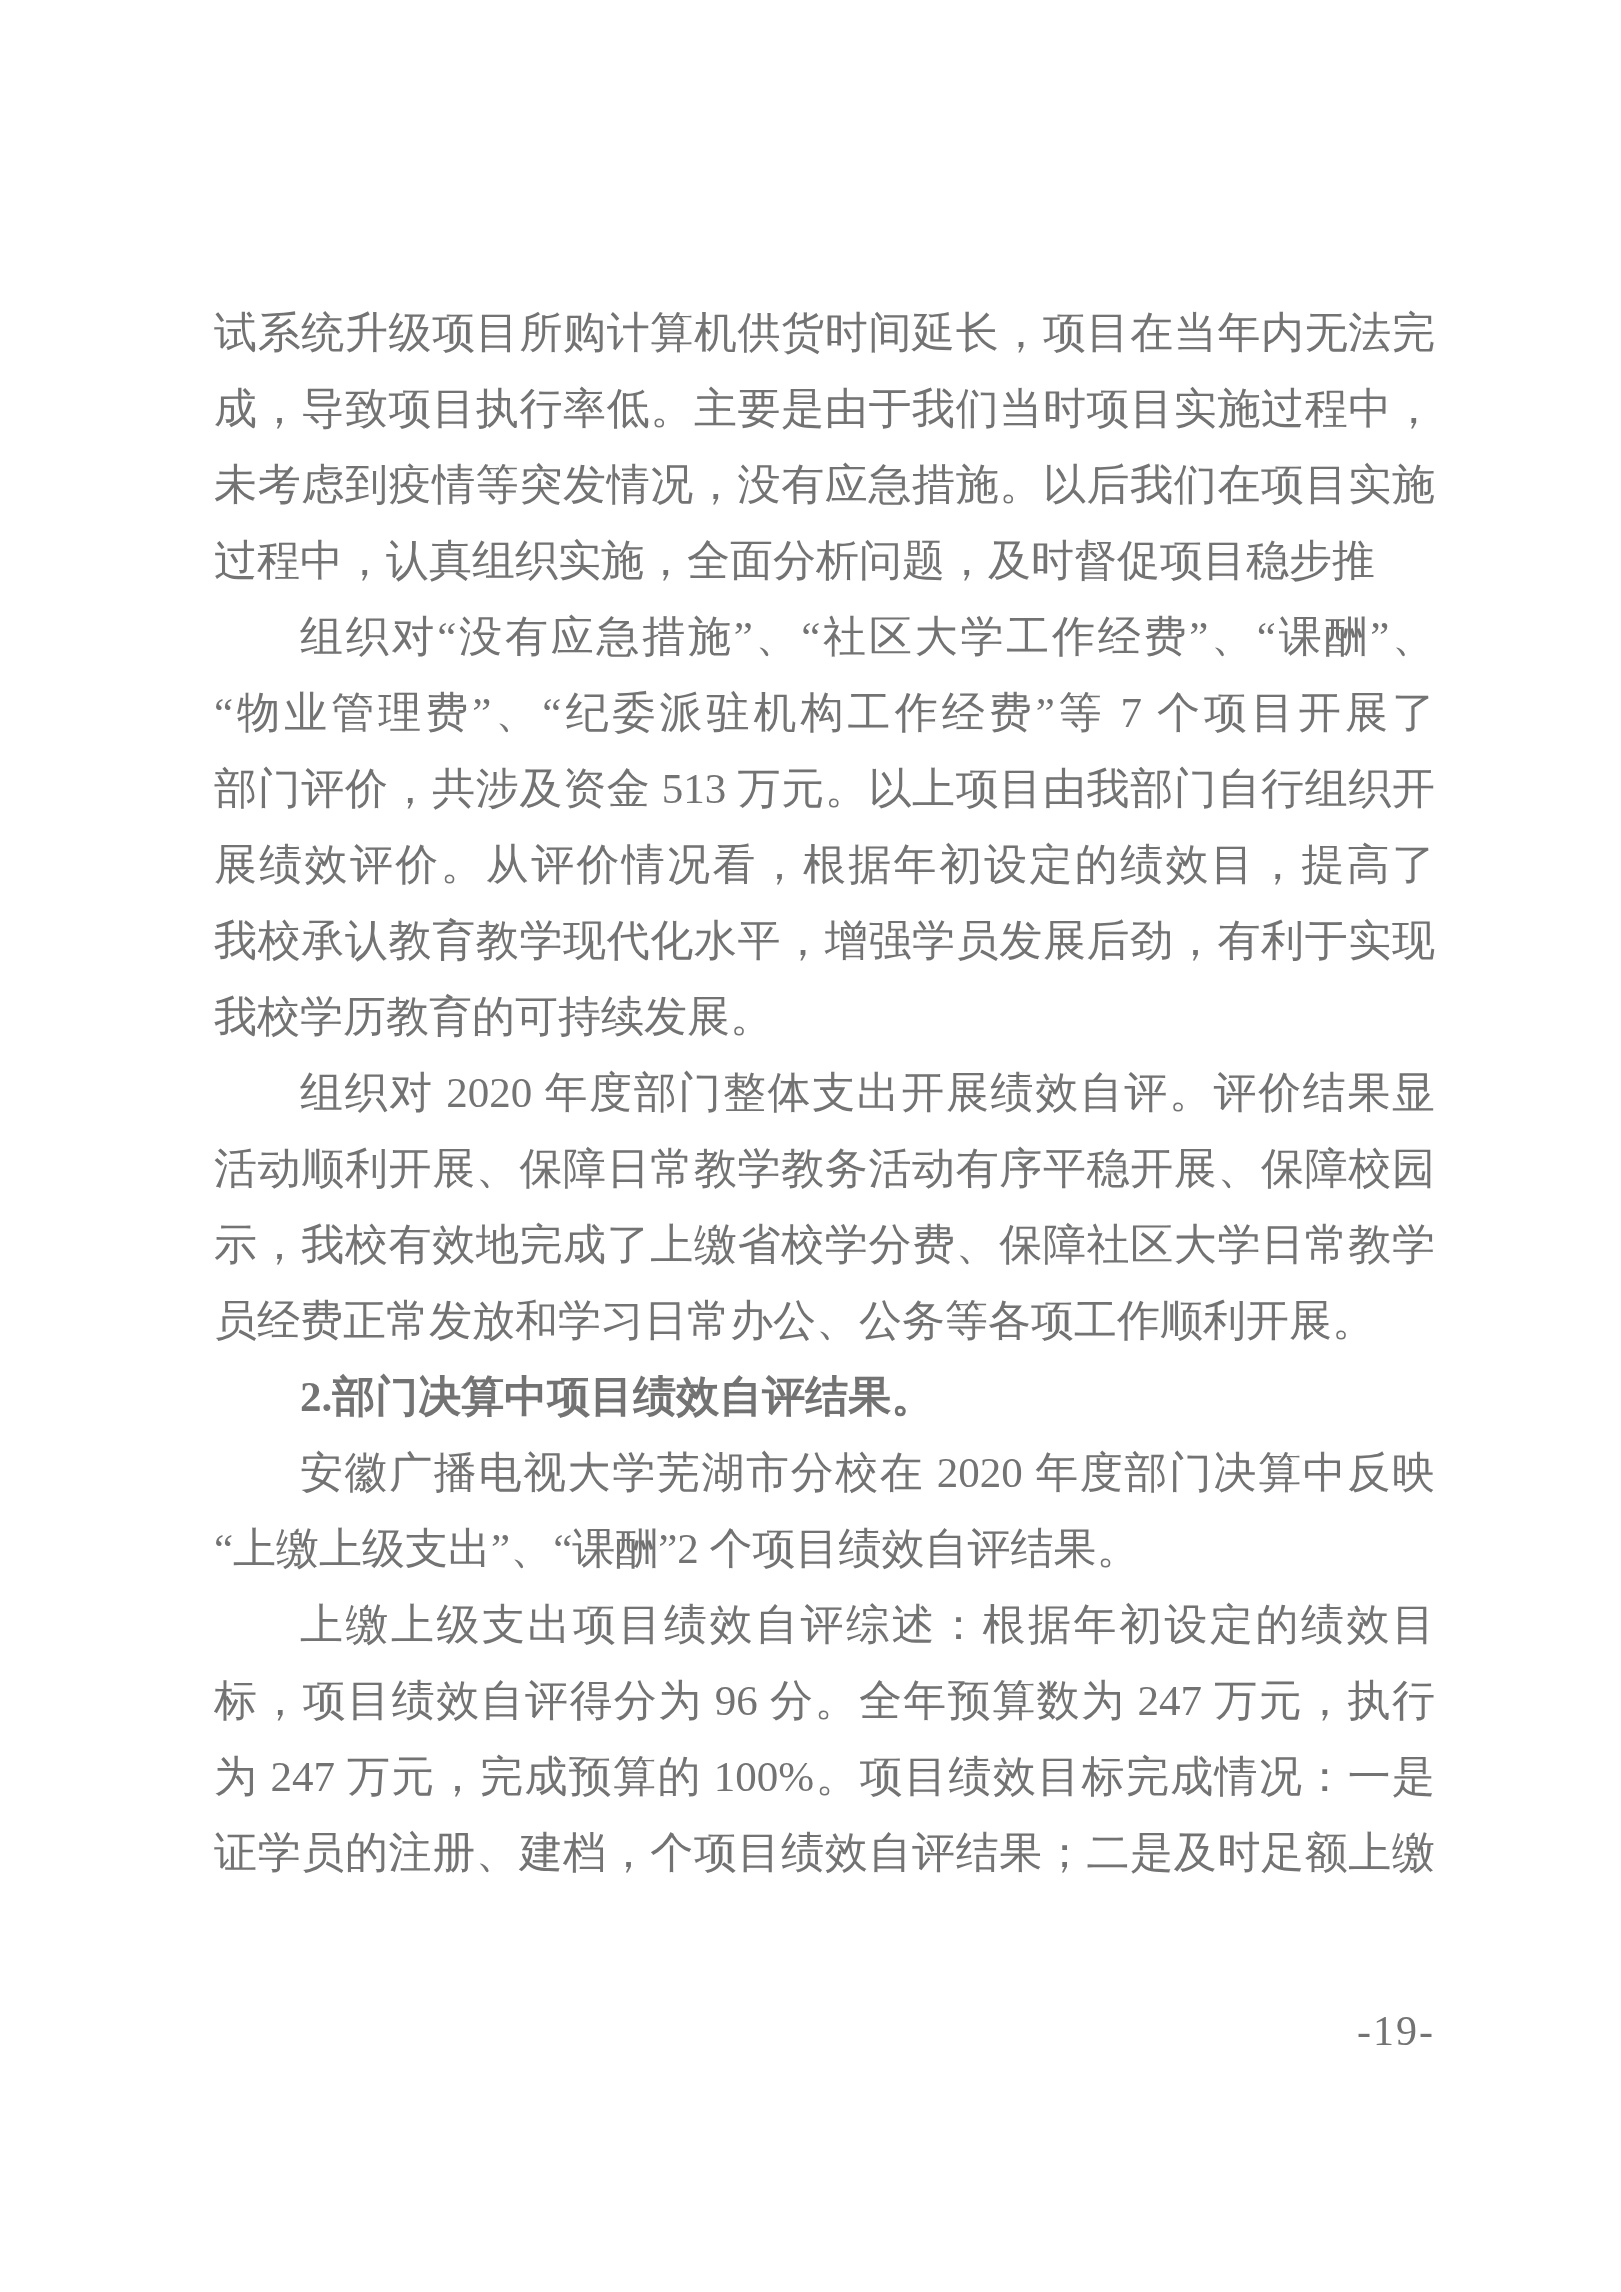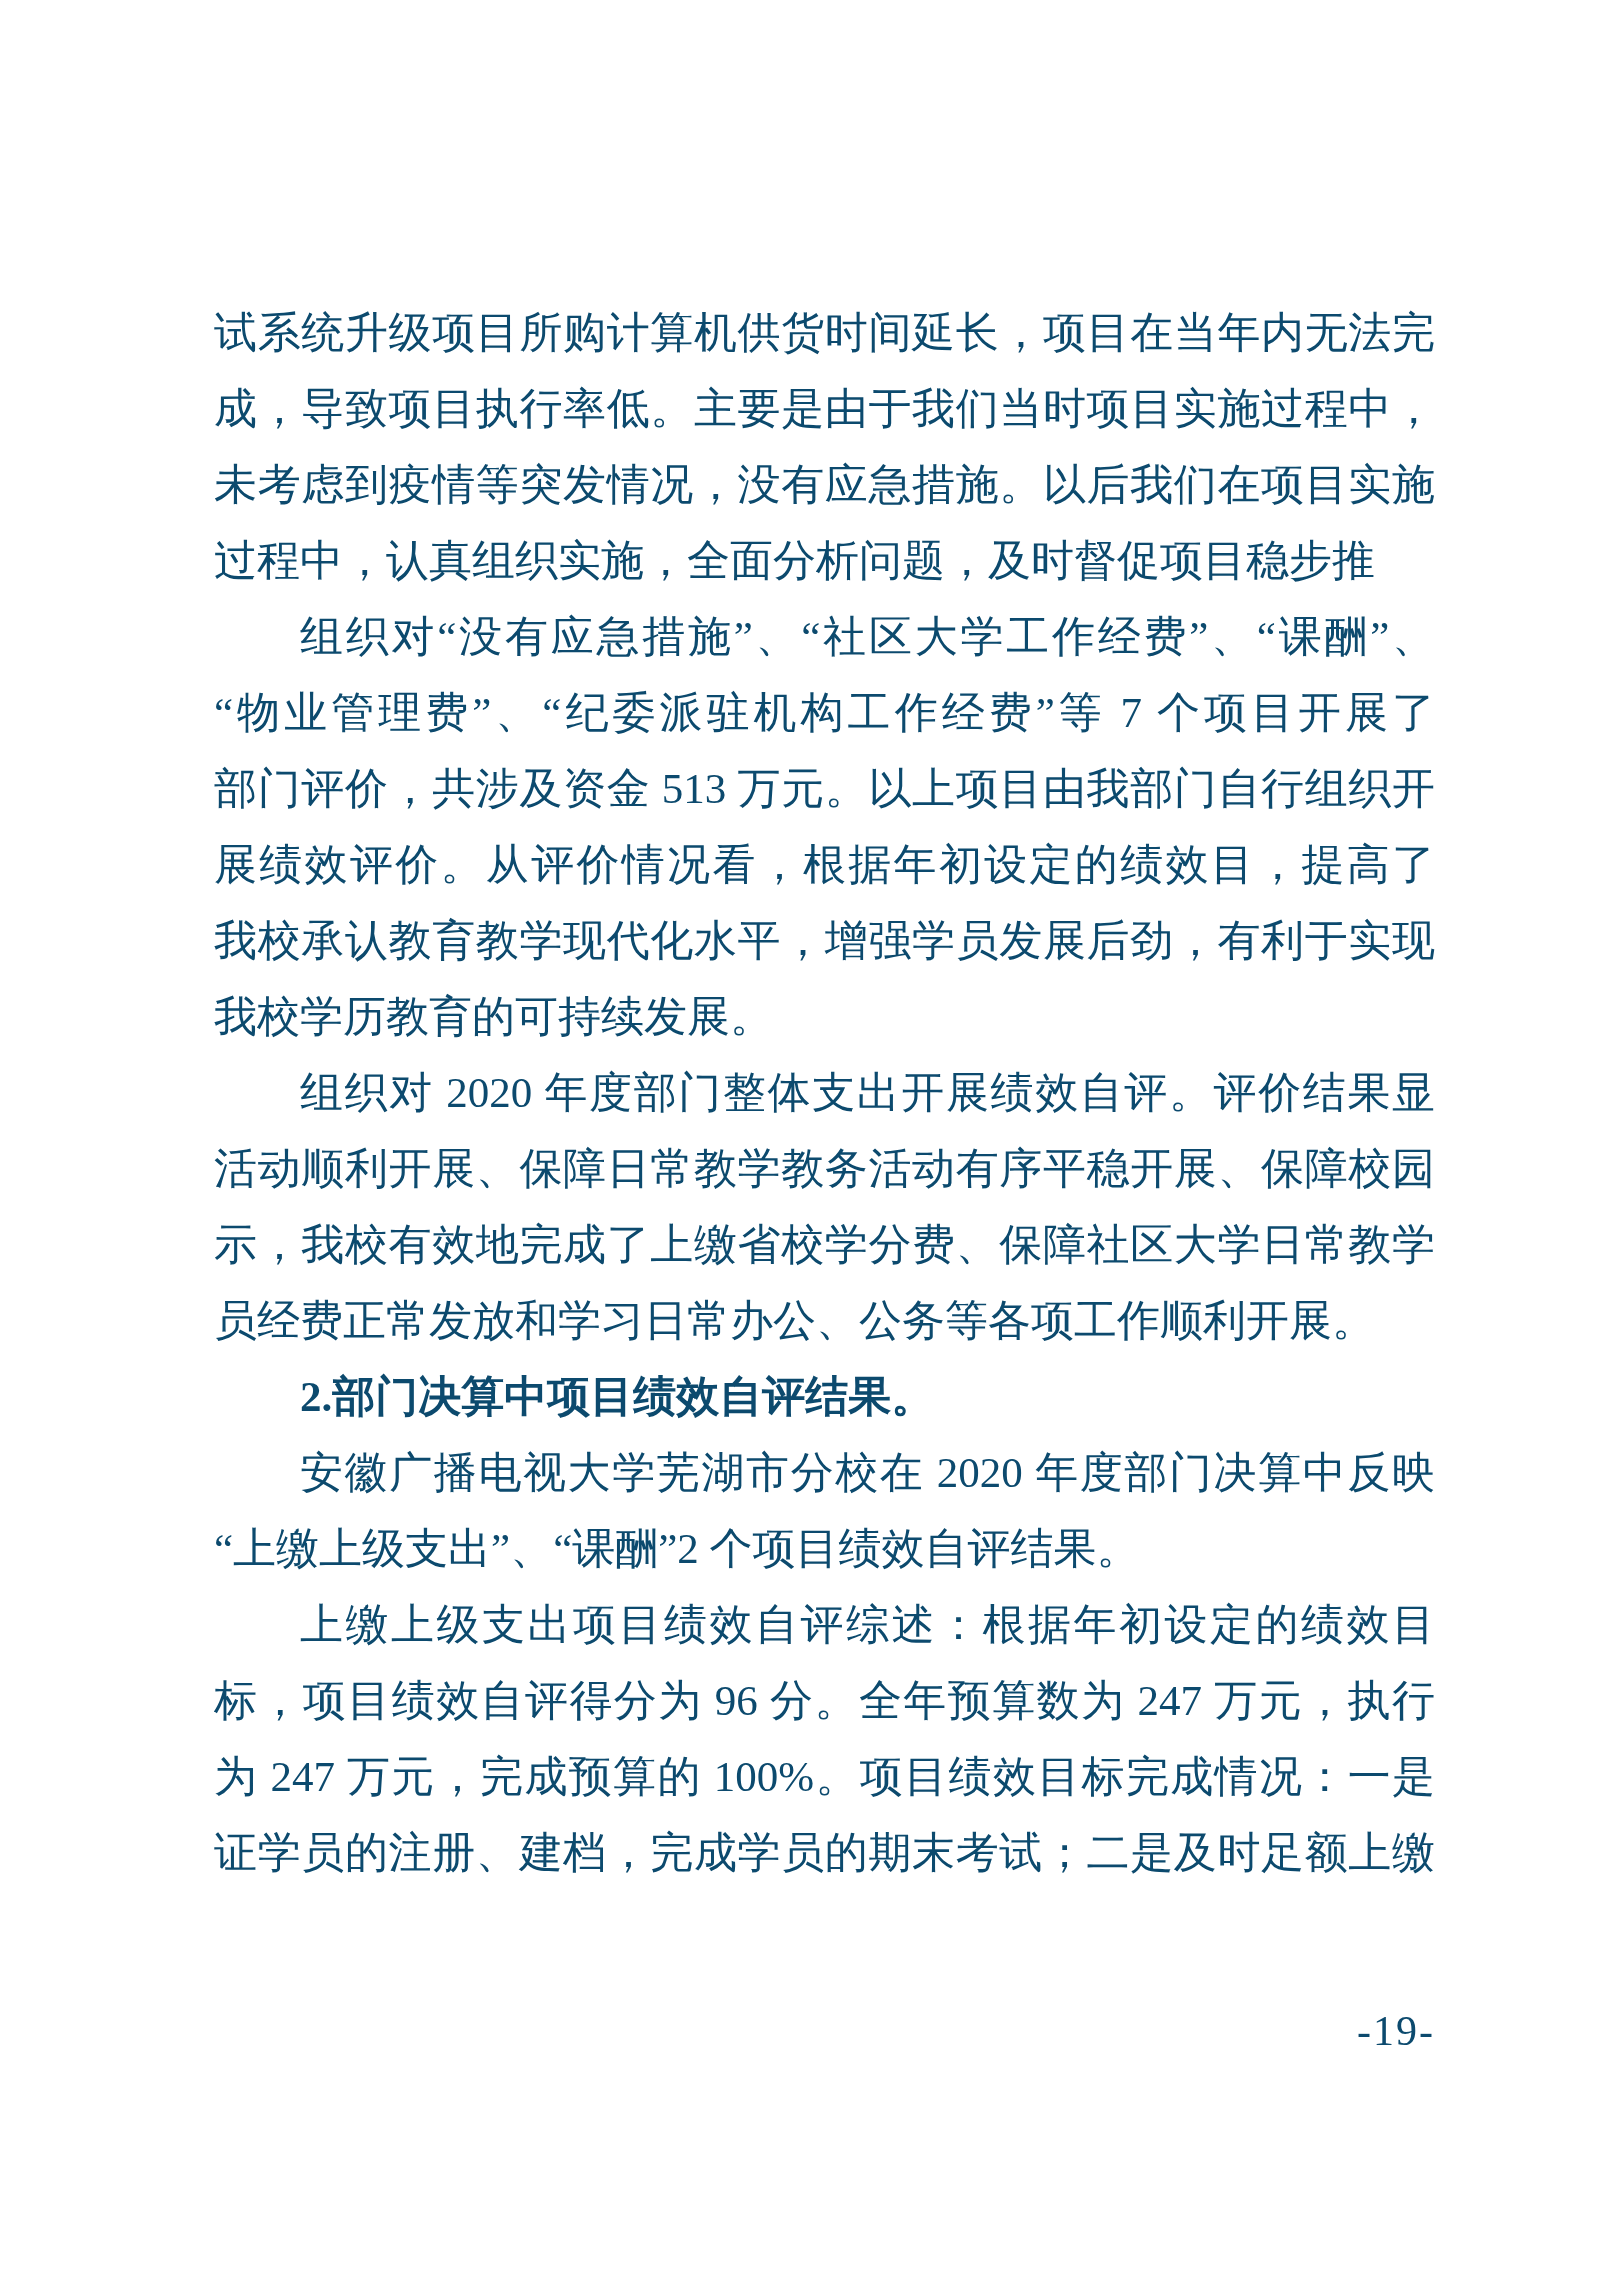--- a/index.html
+++ b/index.html
@@ -5,21 +5,21 @@
   html, body {
     margin: 0;
     padding: 0;
     background: #ffffff;
   }
   .page {
     position: relative;
     width: 1621px;
     height: 2293px;
     background: #ffffff;
-    color: #0c4a6e;
+    color: #737373;
     font-family: "Liberation Serif", serif;
     overflow: hidden;
   }
   .text-block {
     position: absolute;
     left: 214px;
     top: 295px;
     width: 1221px;
     font-size: 43px;
     line-height: 76px;
@@ -65,17 +65,17 @@
       <div class="line indent justify">组织对 2020 年度部门整体支出开展绩效自评。评价结果显</div>
       <div class="line justify">活动顺利开展、保障日常教学教务活动有序平稳开展、保障校园</div>
       <div class="line justify">示，我校有效地完成了上缴省校学分费、保障社区大学日常教学</div>
       <div class="line">员经费正常发放和学习日常办公、公务等各项工作顺利开展。</div>
       <div class="line indent bold">2.部门决算中项目绩效自评结果。</div>
       <div class="line indent justify">安徽广播电视大学芜湖市分校在 2020 年度部门决算中反映</div>
       <div class="line">“上缴上级支出”、“课酬”2 个项目绩效自评结果。</div>
       <div class="line indent justify">上缴上级支出项目绩效自评综述：根据年初设定的绩效目</div>
       <div class="line justify">标，项目绩效自评得分为 96 分。全年预算数为 247 万元，执行数</div>
       <div class="line justify">为 247 万元，完成预算的 100%。项目绩效目标完成情况：一是保</div>
-      <div class="line justify">证学员的注册、建档，完成学员的期末考试；二是及时足额上缴</div>
+      <div class="line justify">证学员的注册、建档，个项目绩效自评结果；二是及时足额上缴</div>
     </div>
   <div class="page-number">-19-</div>
 </div>
 
 
 </body></html>

